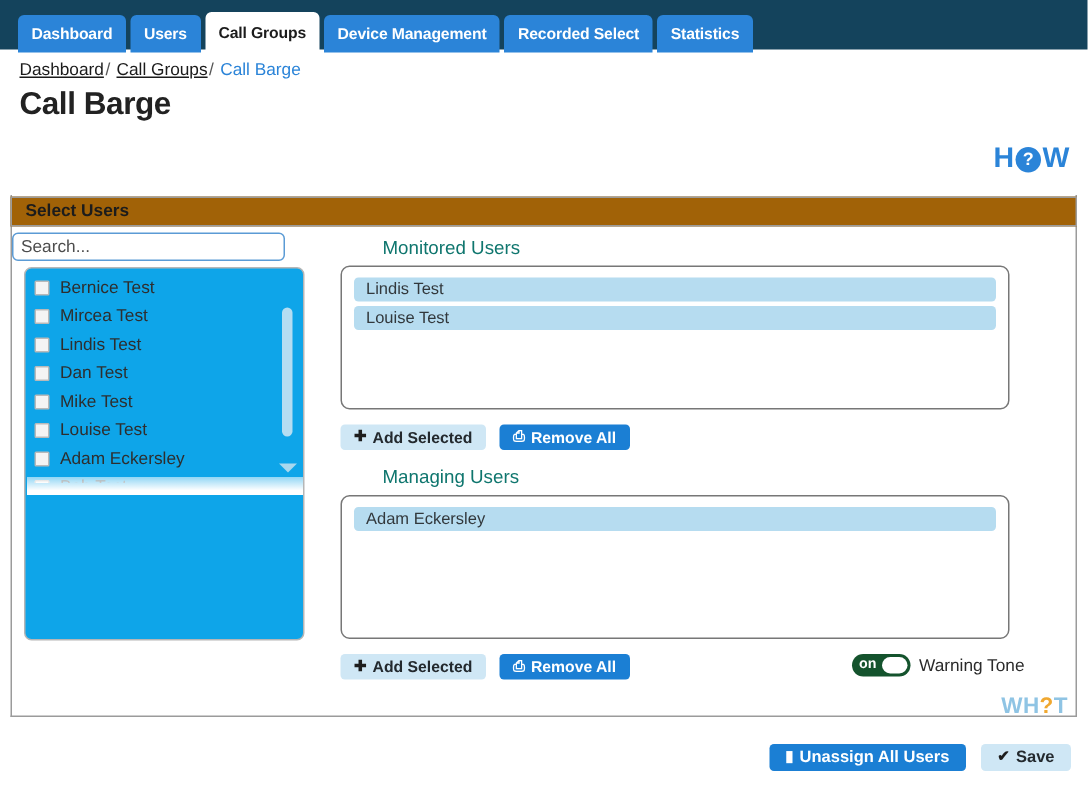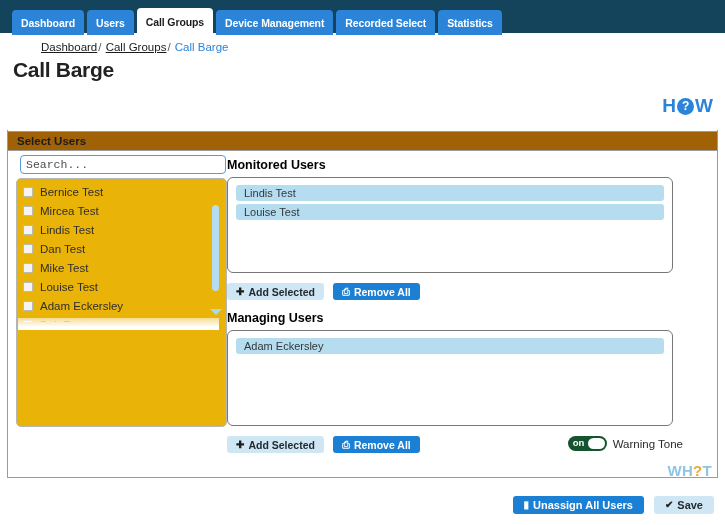--- a/index.html
+++ b/index.html
@@ -45,21 +45,20 @@
     height: 27px;
   }
 
   
   .breadcrumb {
     position: absolute;
     left: 13px; top: 41px;
     font-size: 11.5px;
     color: #3a3a3a;
     white-space: nowrap;
-    margin-left: 28px;
   }
   .breadcrumb a {
     color: #1b1b1b;
     text-decoration: underline;
     cursor: pointer;
   }
   .breadcrumb .sep { color: #555; padding: 0 1px; }
   .breadcrumb .current {
     color: #2b84d8;
     text-decoration: none;
@@ -117,40 +116,40 @@
     align-items: center;
     padding-left: 9px;
     font-size: 11.5px;
     font-weight: bold;
     color: #1c1c1c;
   }
 
   
   .search-input {
     position: absolute;
-    left: 20px; top: 155px;
-    width: 206px; height: 19px;
+    left: 8px; top: 155px;
+    width: 182px; height: 19px;
     border: 1px solid #5b9bd5;
     border-radius: 4px;
     padding: 0 5px;
     font-size: 11.5px;
     color: #3b3b3b;
-    font-family: Liberation Mono, monospace;
+    font-family: Liberation Sans, sans-serif;
     outline: none;
     background: #ffffff;
   }
   .search-input::placeholder { color: #4d4d4d; }
 
   .userlist-box {
     position: absolute;
     left: 16px; top: 178px;
-    width: 211px; height: 249px;
+    width: 187px; height: 249px;
     border: 1px solid #b6b6b6;
     border-radius: 5px;
-    background: #eab308;
+    background: #0ea5e9;
     overflow: hidden;
     padding-left: 21px;
   }
   .userlist-inner {
     position: absolute;
     left: 0; top: 3px;
     width: 203px; height: 140px;
     overflow: hidden;
   }
   .user-row {
@@ -192,22 +191,23 @@
     left: 1px; top: 139px;
     width: 201px; height: 12px;
     background: linear-gradient(to bottom, rgba(255,255,255,0.55), #ffffff 75%);
     pointer-events: none;
   }
 
   
   .section-title {
     position: absolute;
     font-size: 12.5px;
-    font-weight: bold;
-    color: #000000;
+    font-weight: normal;
+    color: #0f766e;
+    margin-left: 28px;
   }
   .assign-box {
     position: absolute;
     border: 1px solid #777777;
     border-radius: 6px;
     background: #ffffff;
     padding: 7px 8px;
   }
   .chip {
     height: 16px;

